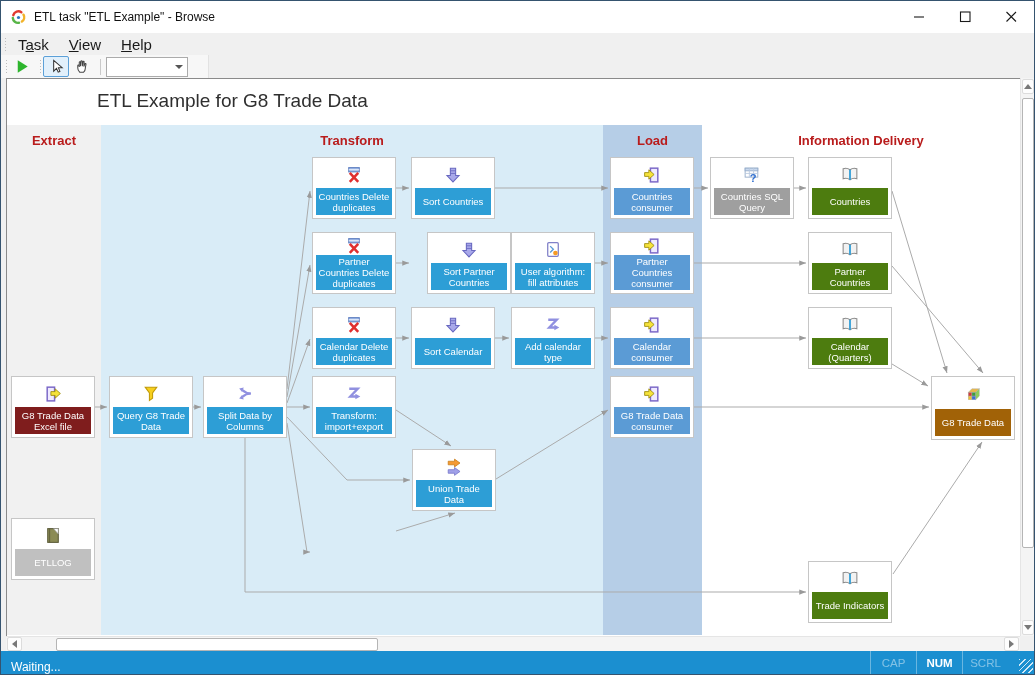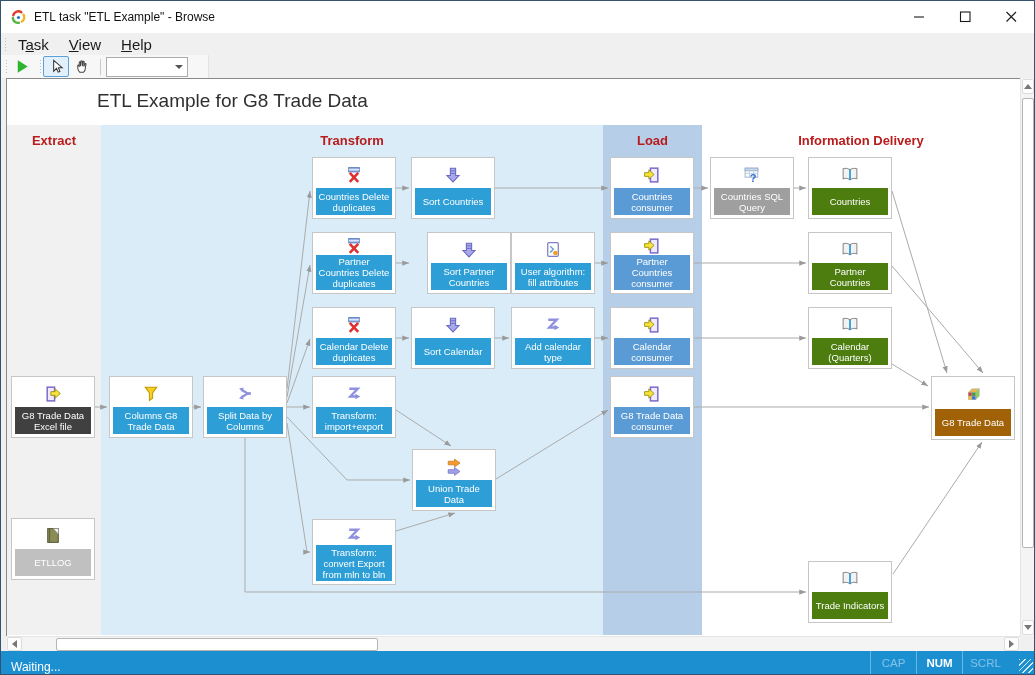--- a/index.html
+++ b/index.html
@@ -45,21 +45,21 @@
         display:flex;flex-direction:column;align-items:center;padding:3px;}
   .node .nicon{flex:1;display:flex;align-items:center;justify-content:center;}
   .node .nlabel{width:100%;min-height:27px;display:flex;align-items:center;justify-content:center;text-align:center;
         font-size:9.5px;line-height:11px;color:#fff;padding:1px 2px;}
   .lbl-blue .nlabel{background:#2d9ed6;}
   .lbl-steel .nlabel{background:#5b9bd5;}
   .lbl-purple .nlabel{background:#4d7c0f;}
   .lbl-magenta .nlabel{background:#a16207;}
   .lbl-gray .nlabel{background:#9f9f9f;}
   .lbl-lightgray .nlabel{background:#c0c0c0;}
-  .lbl-dark .nlabel{background:#404040;}
+  .lbl-dark .nlabel{background:#7f1d1d;}
   .node.tall{height:66px;}
   .node.tall .nlabel{min-height:36px;}
   .node.cube-node{height:64px;}
   
   .vscroll{position:absolute;left:1019px;top:77px;width:15px;height:558px;background:#f4f4f4;border-left:1px solid #e5e5e5;}
   .hscroll{position:absolute;left:5px;top:635px;width:1014px;height:16px;background:#f4f4f4;border-top:1px solid #e5e5e5;}
   .sc-btn{position:absolute;background:#fdfdfd;border:1px solid #dcdcdc;border-radius:2px;display:flex;align-items:center;justify-content:center;}
   .vscroll .sc-btn{left:1px;width:12px;height:15px;}
   .hscroll .sc-btn{top:0px;width:15px;height:14px;}
   .v-thumb{position:absolute;left:1px;top:20px;width:12px;height:450px;background:#fff;border:1px solid #b5b5b5;border-radius:2px;}
@@ -305,21 +305,21 @@
         </span>
       <span class="nlabel">ETLLOG</span>
     </div>
 
     <div class="node lbl-blue" style="left:102px;top:297px">
       <span class="nicon">
           <svg width="20" height="19" viewBox="0 0 18 18">
             <use href="#sym-funnel"></use>
           </svg>
         </span>
-      <span class="nlabel">Columns G8 Trade Data</span>
+      <span class="nlabel">Query G8 Trade Data</span>
     </div>
     <div class="node lbl-blue" style="left:196px;top:297px">
       <span class="nicon">
           <svg width="20" height="19" viewBox="0 0 18 18">
             <use href="#sym-split"></use>
           </svg>
         </span>
       <span class="nlabel">Split Data by Columns</span>
     </div>
     <div class="node lbl-blue" style="left:305px;top:78px">
@@ -394,28 +394,20 @@
         </span>
       <span class="nlabel">Transform: import+export</span>
     </div>
     <div class="node lbl-blue" style="left:405px;top:370px">
       <span class="nicon">
           <svg width="20" height="19" viewBox="0 0 18 18">
             <use href="#sym-union"></use>
           </svg>
         </span>
       <span class="nlabel">Union Trade Data</span>
-    </div>
-    <div class="node lbl-blue tall" style="left:305px;top:440px">
-      <span class="nicon">
-          <svg width="20" height="19" viewBox="0 0 18 18">
-            <use href="#sym-z"></use>
-          </svg>
-        </span>
-      <span class="nlabel">Transform: convert Export from mln to bln</span>
     </div>
 
     <div class="node lbl-steel" style="left:603px;top:78px">
       <span class="nicon">
           <svg width="20" height="19" viewBox="0 0 18 18">
             <use href="#sym-consumer"></use>
           </svg>
         </span>
       <span class="nlabel">Countries consumer</span>
     </div>

